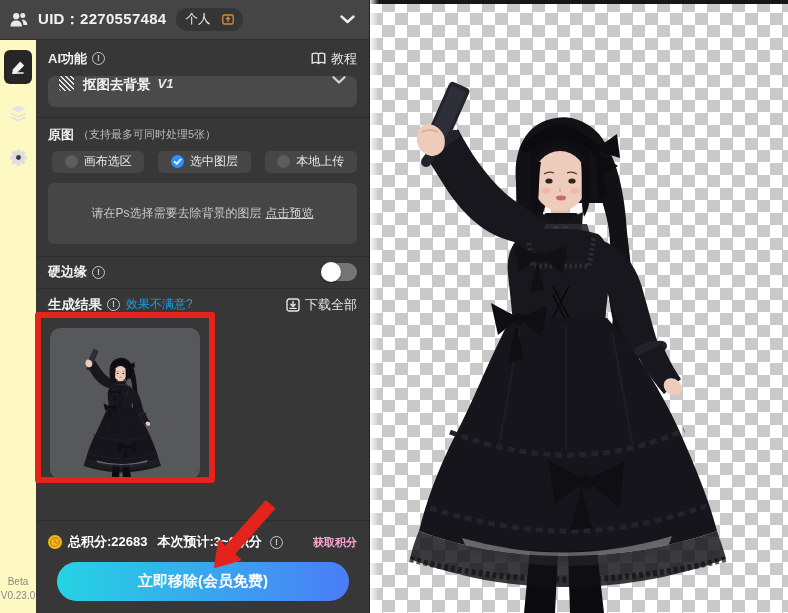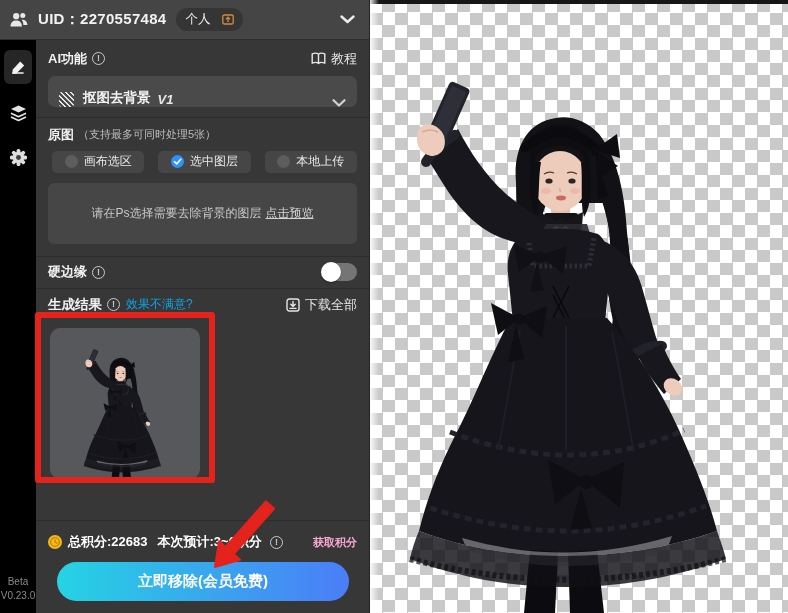--- a/index.html
+++ b/index.html
@@ -12,21 +12,21 @@
     background:#373737; border-right:1px solid #242424; display:flex; flex-direction:column; }
   .top-bar { height:40px; background:#454545; border-bottom:1px solid #2e2e2e;
     display:flex; align-items:center; padding:0 14px 0 9px; flex:0 0 auto; }
   .top-bar .uid { color:#f2f2f2; font-size:15px; font-weight:bold; margin-left:9px; letter-spacing:.3px; }
   .badge { display:inline-flex; align-items:center; gap:12px; background:#353535;
     border-radius:12px; padding:3px 9px; margin-left:10px; }
   .badge span { color:#eee; font-size:12.5px; }
   .top-bar .chev { margin-left:auto; display:flex; }
 
   .body-row { display:flex; flex:1 1 auto; min-height:0; }
-  .sidebar { width:36px; background:#000000; position:relative; flex:0 0 auto; }
+  .sidebar { width:36px; background:#fef9c3; position:relative; flex:0 0 auto; }
   .side-item { width:28px; height:30px; margin:10px auto 0; display:flex; align-items:center;
     justify-content:center; border-radius:6px; cursor:pointer; }
   .side-item.active { background:#262626; height:34px; }
   .side-item + .side-item { margin-top:14px; }
   .version { position:absolute; left:0; right:0; bottom:10px; text-align:center;
     color:#8a8a8a; font-size:10px; line-height:14px; }
 
   .main { flex:1 1 auto; padding:0 12px; display:flex; flex-direction:column; position:relative; }
   .divider { height:1px; background:#2c2c2c; margin:0 -12px; flex:0 0 auto; }
 
@@ -34,21 +34,21 @@
   .sec-title { color:#f0f0f0; font-size:13px; font-weight:bold; }
   .info { width:13px; height:13px; border:1.3px solid #c9c9c9; border-radius:50%;
     display:inline-flex; align-items:center; justify-content:center; margin-left:5px; flex:0 0 auto; }
   .info::before { content:"!"; color:#c9c9c9; font-size:9px; font-weight:bold; line-height:1; }
 
   .ai-header { margin-top:8px; height:22px;align-items:center; }
   .link-btn { margin-left:auto; display:inline-flex; align-items:center; gap:5px;
     color:#e6e6e6; font-size:13px; cursor:pointer; }
 
   .dropdown { margin-top:6px; height:32px; background:#4a4a4a; border-radius:7px;
-    display:flex; align-items:flex-end; padding:0 11px; cursor:pointer; }
+    display:flex; align-items:flex-start; padding:0 11px; cursor:pointer; }
   .hatch { width:15px; height:15px; border-radius:3px; margin-right:9px;
     background:repeating-linear-gradient(45deg,#e3e3e3 0 1.5px, rgba(0,0,0,0) 1.5px 3.6px); }
   .dropdown .name { color:#f2f2f2; font-size:13.5px; font-weight:bold; }
   .dropdown .ver { color:#e8e8e8; font-size:13px; font-style:italic; font-weight:bold; margin-left:7px; }
   .dropdown .chev { margin-left:auto; display:flex; }
   .dd-divider { margin-top:10px; }
 
   .src-title { margin-top:8px; height:18px; }
   .hint { color:#bdbdbd; font-size:11px; margin-left:4px; }
 

